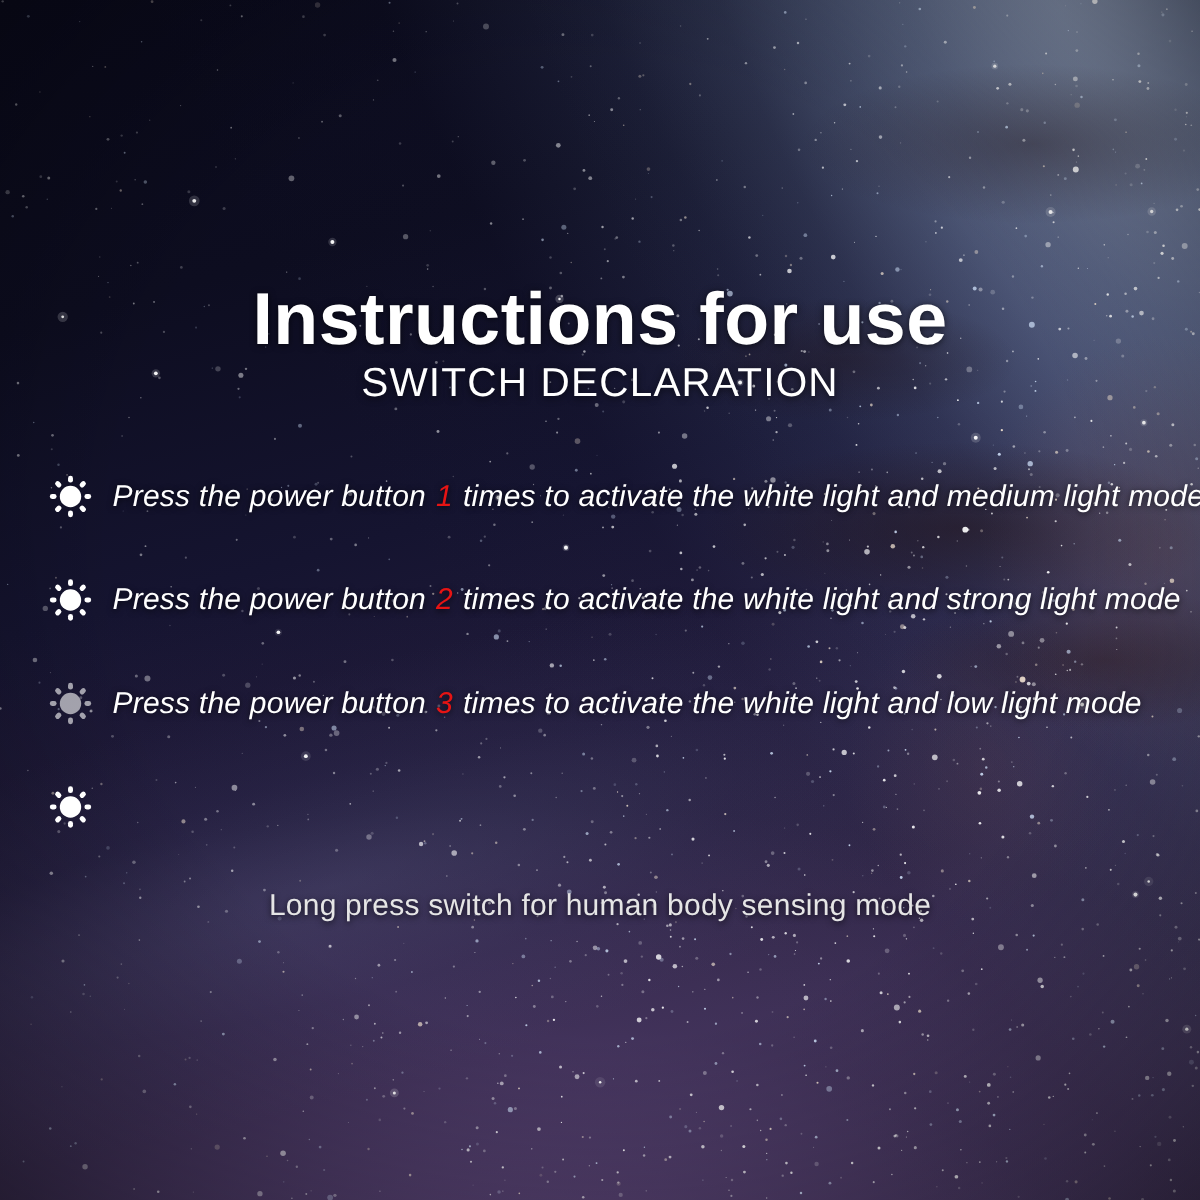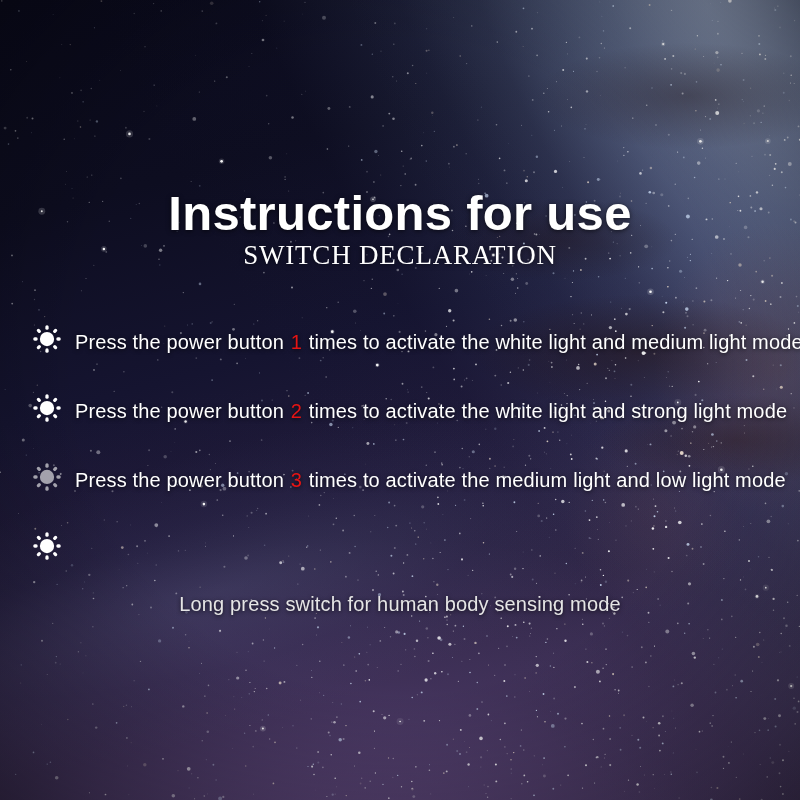--- a/index.html
+++ b/index.html
@@ -124,34 +124,34 @@
   .title-sub {
     position: absolute;
     left: 0; right: 0;
     top: 240px;
     text-align: center;
     color: #ffffff;
     font-size: 27px;
     font-weight: 400;
     letter-spacing: 0.8px;
     text-shadow: 0 1px 5px rgba(0,0,0,0.6);
-    font-family: Liberation Serif, serif;
   }
 
   .steps {
     position: absolute;
     left: 32px;
     top: 308px;
     width: 745px;
   }
   .step-row {
     display: flex;
-    align-items: flex-end;
+    align-items: center;
     height: 46px;
     margin-bottom: 23px;
+    font-style: italic;
   }
   .step-icon {
     width: 30px;
     height: 30px;
     flex: 0 0 30px;
     margin-right: 13px;
     display: block;
   }
   .step-icon.dim { opacity: 0.72; }
   .step-text {
@@ -1906,21 +1906,21 @@
             <circle cx="16" cy="16" r="7.6" fill="#d8d8dc"></circle>
             <rect x="25.90" y="14.25" width="4.8" height="3.5" rx="1.7" fill="#d8d8dc" transform="rotate(0 28.30 16.00)"></rect>
             <rect x="22.30" y="22.95" width="4.8" height="3.5" rx="1.7" fill="#d8d8dc" transform="rotate(45 24.70 24.70)"></rect>
             <rect x="13.60" y="26.55" width="4.8" height="3.5" rx="1.7" fill="#d8d8dc" transform="rotate(90 16.00 28.30)"></rect>
             <rect x="4.90" y="22.95" width="4.8" height="3.5" rx="1.7" fill="#d8d8dc" transform="rotate(135 7.30 24.70)"></rect>
             <rect x="1.30" y="14.25" width="4.8" height="3.5" rx="1.7" fill="#d8d8dc" transform="rotate(180 3.70 16.00)"></rect>
             <rect x="4.90" y="5.55" width="4.8" height="3.5" rx="1.7" fill="#d8d8dc" transform="rotate(225 7.30 7.30)"></rect>
             <rect x="13.60" y="1.95" width="4.8" height="3.5" rx="1.7" fill="#d8d8dc" transform="rotate(270 16.00 3.70)"></rect>
             <rect x="22.30" y="5.55" width="4.8" height="3.5" rx="1.7" fill="#d8d8dc" transform="rotate(315 24.70 7.30)"></rect>
           </svg>
-          <div class="step-text"><span>Press the power button </span><span class="count" style="color: rgb(230, 20, 20);">3</span><span> times to activate the medium light and low light mode</span></div>
+          <div class="step-text"><span>Press the power button </span><span class="count" style="color: rgb(230, 20, 20);">3</span><span> times to activate the white light and low light mode</span></div>
         </div>
         <div class="step-row">
           <svg viewBox="0 0 32 32" class="step-icon">
             <circle cx="16" cy="16" r="7.6" fill="#ffffff"></circle>
             <rect x="25.90" y="14.25" width="4.8" height="3.5" rx="1.7" fill="#ffffff" transform="rotate(0 28.30 16.00)"></rect>
             <rect x="22.30" y="22.95" width="4.8" height="3.5" rx="1.7" fill="#ffffff" transform="rotate(45 24.70 24.70)"></rect>
             <rect x="13.60" y="26.55" width="4.8" height="3.5" rx="1.7" fill="#ffffff" transform="rotate(90 16.00 28.30)"></rect>
             <rect x="4.90" y="22.95" width="4.8" height="3.5" rx="1.7" fill="#ffffff" transform="rotate(135 7.30 24.70)"></rect>
             <rect x="1.30" y="14.25" width="4.8" height="3.5" rx="1.7" fill="#ffffff" transform="rotate(180 3.70 16.00)"></rect>
             <rect x="4.90" y="5.55" width="4.8" height="3.5" rx="1.7" fill="#ffffff" transform="rotate(225 7.30 7.30)"></rect>

